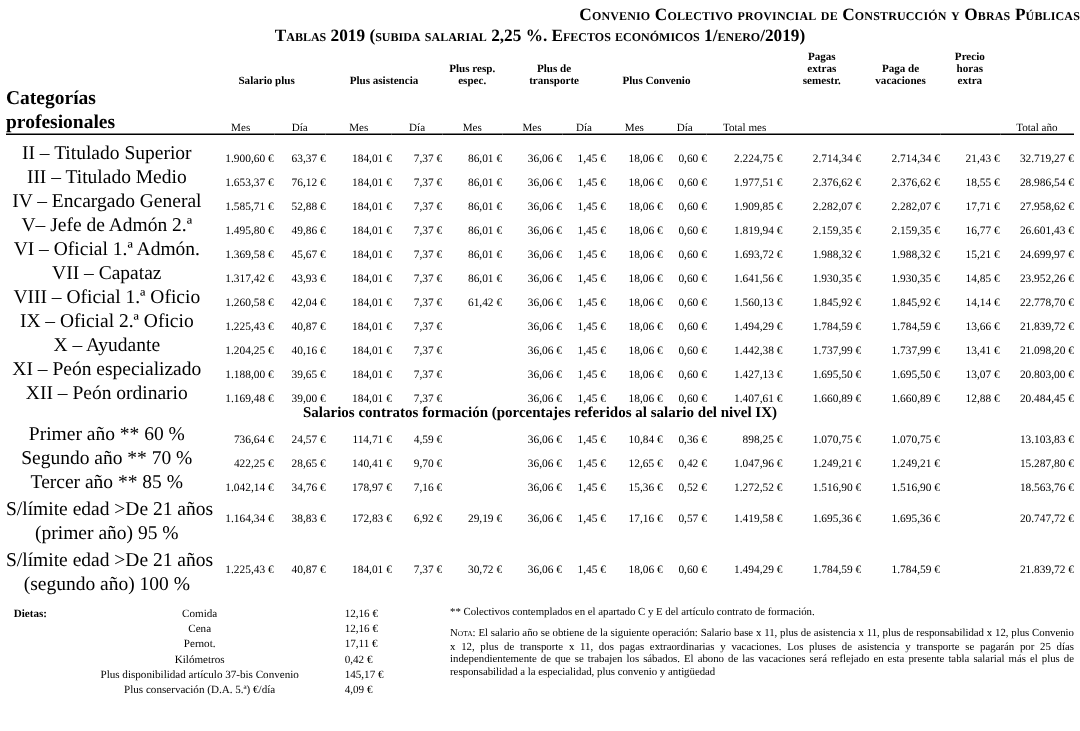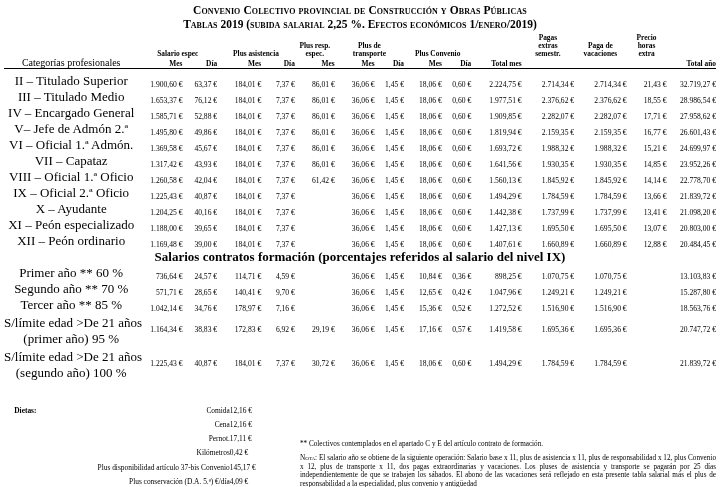--- a/index.html
+++ b/index.html
@@ -5,21 +5,21 @@
   html,body{margin:0;padding:0;}
   body{
     width:720px;height:487px;
     background:#ffffff;
     font-family:"Liberation Serif", serif;
     color:#000;
     overflow:hidden;
   }
   .page{position:relative;width:720px;height:487px;padding:0;box-sizing:border-box;}
   .title1{
-    text-align:center;
+    text-align:right;
     font-size:11.5px;
     font-variant:small-caps;
     font-weight:bold;
     margin:4px 0 0 0;
     letter-spacing:0.1px;
   }
   .title2{
     text-align:center;
     font-size:11.5px;
     font-variant:small-caps;
@@ -37,65 +37,65 @@
   .grouphdr{
     font-size:7.4px;
     font-weight:bold;
     text-align:center;
     line-height:1.05;
     vertical-align:bottom;
     padding-bottom:1px;
   }
   .colhdr{
     font-size:7.4px;
-    font-weight:bold;
-    text-align:right;
-    padding-bottom:1px;
-  }
-  .cathdr{
-    font-size:10px;
     font-weight:normal;
     text-align:center;
+    padding-bottom:1px;
+  }
+  .cathdr{
+    font-size:13px;
+    font-weight:bold;
+    text-align:left;
     padding-bottom:1px;
   }
   .ruleBot td{border-bottom:1px solid #000;}
   .cat{
     text-align:center;
     font-size:13px;
     white-space:nowrap;
     padding-right:2px;
   }
   .num{
     text-align:right;
     font-size:7.6px;
     white-space:nowrap;
     padding-right:3px;
   }
   .rowh{height:10.6px;}
   .sectitle{
     text-align:center;
-    font-size:13px;
+    font-size:10px;
     font-weight:bold;
     padding:3px 0 3px 0;
   }
   .two-line{line-height:1.05;}
   .bottom{
     position:absolute;
     left:4px;right:4px;
     top:400px;
     display:flex;
     gap:6px;
   }
   .dietas{width:290px;font-size:7.4px;}
   .dietas td{padding:0 0 1.2px 0;}
-  .dietas .lbl{text-align:right;white-space:nowrap;}
+  .dietas .lbl{text-align:center;white-space:nowrap;}
   .dietas .val{white-space:nowrap;padding-right:18px;}
   .dietas .hd{font-weight:bold;}
   .notes{flex:1;font-size:7.2px;line-height:1.22;text-align:justify;}
-  .notes .star{margin-bottom:5px;margin-top:36px;}
+  .notes .star{margin-bottom:5px;}
   .nota-lbl{font-variant:small-caps;}
   .hdrblock{padding-top:2px;}
 </style>
 </head>
 <body>
 
 <div class="page">
 
   <div class="title1">Convenio Colectivo provincial de Construcción y Obras Públicas</div>
   <div class="title2">Tablas 2019 (subida salarial 2,25 %. Efectos económicos 1/enero/2019)</div>
@@ -115,21 +115,21 @@
       <col style="width:48px">
       <col style="width:50px">
       <col style="width:50px">
       <col style="width:38px">
       <col style="width:47px">
     </colgroup>
 
     <tbody>
         <tr class="hdrblock">
       <td></td>
-      <td colspan="2" class="grouphdr">Salario espec</td>
+      <td colspan="2" class="grouphdr">Salario plus</td>
       <td colspan="2" class="grouphdr">Plus asistencia</td>
       <td class="grouphdr two-line">Plus resp.<br>espec.</td>
       <td colspan="2" class="grouphdr two-line">Plus de<br>transporte</td>
       <td colspan="2" class="grouphdr">Plus Convenio</td>
       <td class="grouphdr"></td>
       <td class="grouphdr two-line">Pagas<br>extras<br>semestr.</td>
       <td class="grouphdr two-line">Paga de<br>vacaciones</td>
       <td class="grouphdr two-line">Precio<br>horas<br>extra</td>
       <td class="grouphdr"></td>
     </tr>
@@ -360,21 +360,21 @@
       <td class="num">10,84 €</td>
       <td class="num">0,36 €</td>
       <td class="num">898,25 €</td>
       <td class="num">1.070,75 €</td>
       <td class="num">1.070,75 €</td>
       <td class="num"></td>
       <td class="num">13.103,83 €</td>
     </tr>
     <tr class="rowh">
       <td class="cat">Segundo año ** 70 %</td>
-      <td class="num">571,71 €</td>
+      <td class="num">422,25 €</td>
       <td class="num">28,65 €</td>
       <td class="num">140,41 €</td>
       <td class="num">9,70 €</td>
       <td class="num"></td>
       <td class="num">36,06 €</td>
       <td class="num">1,45 €</td>
       <td class="num">12,65 €</td>
       <td class="num">0,42 €</td>
       <td class="num">1.047,96 €</td>
       <td class="num">1.249,21 €</td>

